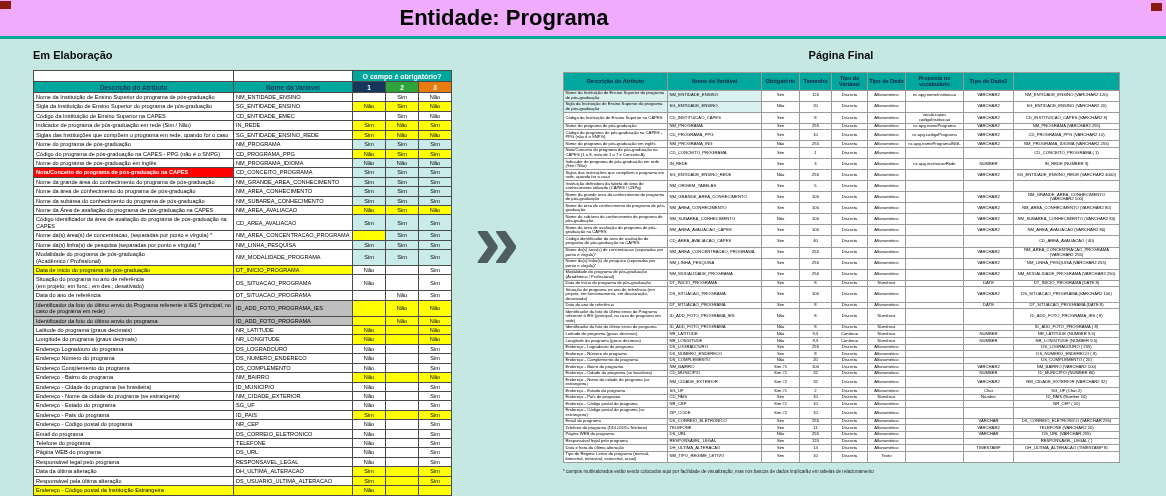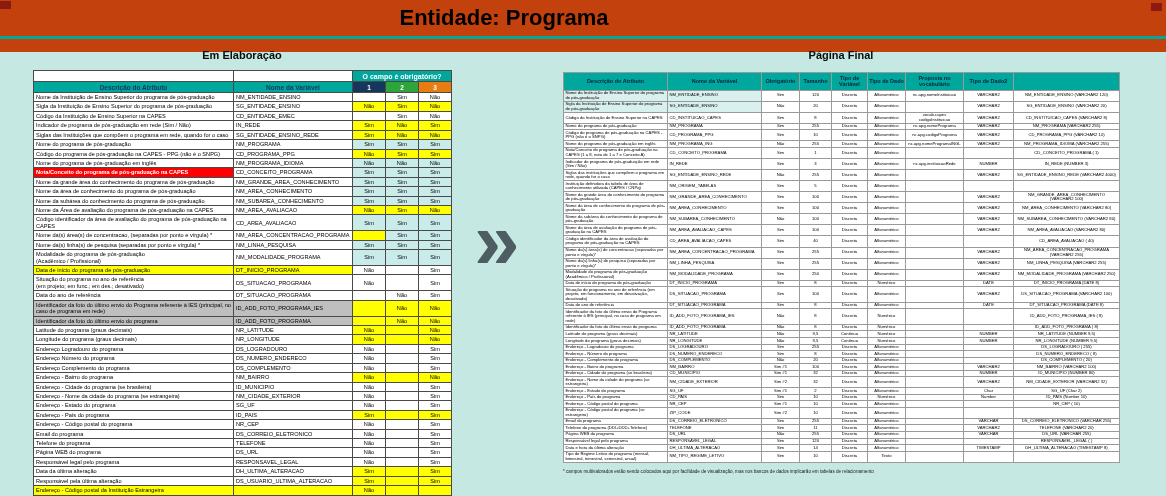--- a/index.html
+++ b/index.html
@@ -1,24 +1,24 @@
 <!DOCTYPE html>
 <html><head>
 <meta charset="utf-8">
 <style>
   html,body{margin:0;padding:0}
   body{width:1166px;height:496px;position:relative;background:#c5e8e2;font-family:"Liberation Sans",sans-serif;overflow:hidden}
-  .banner{position:absolute;left:0;top:0;width:1166px;height:52px;background:#c2410c}
+  .banner{position:absolute;left:0;top:0;width:1166px;height:36px;background:#f0abfc}
   .page-title{margin:0;text-align:center;padding-right:158px;font-size:22px;line-height:35px;font-weight:bold;color:#000}
   .divider{position:absolute;left:0;top:36px;width:1166px;height:3px;background:#00a79c}
   .corner-mark{position:absolute;width:11px;height:8px;background:#8b1a10}
   .corner-mark.tl{left:0;top:1px}
   .corner-mark.tr{left:1151px;top:3px}
   .section-label{position:absolute;top:49px;font-weight:bold;font-size:11px;color:#0c0c0c}
-  .section-label.em{left:33px;width:418px;text-align:center}
+  .section-label.em{left:33px;width:418px;}
   .section-label.vf{left:563px;width:556px;text-align:center}
   .arrow{position:absolute;left:474px;top:200px;font-size:82px;font-weight:bold;color:#4e5d61;line-height:1;user-select:none}
 
   .lwrap{position:absolute;left:33px;top:70px;width:418px}
   .rwrap{position:absolute;left:563px;top:72px;width:556px}
   table{border-collapse:collapse;table-layout:fixed;width:100%;background:#fff}
   td,th{border:1px solid #4a4a4a;overflow:hidden;color:#000;vertical-align:middle}
   .rtable td,.rtable th{border:1px solid #9a9a9a}
 
   

